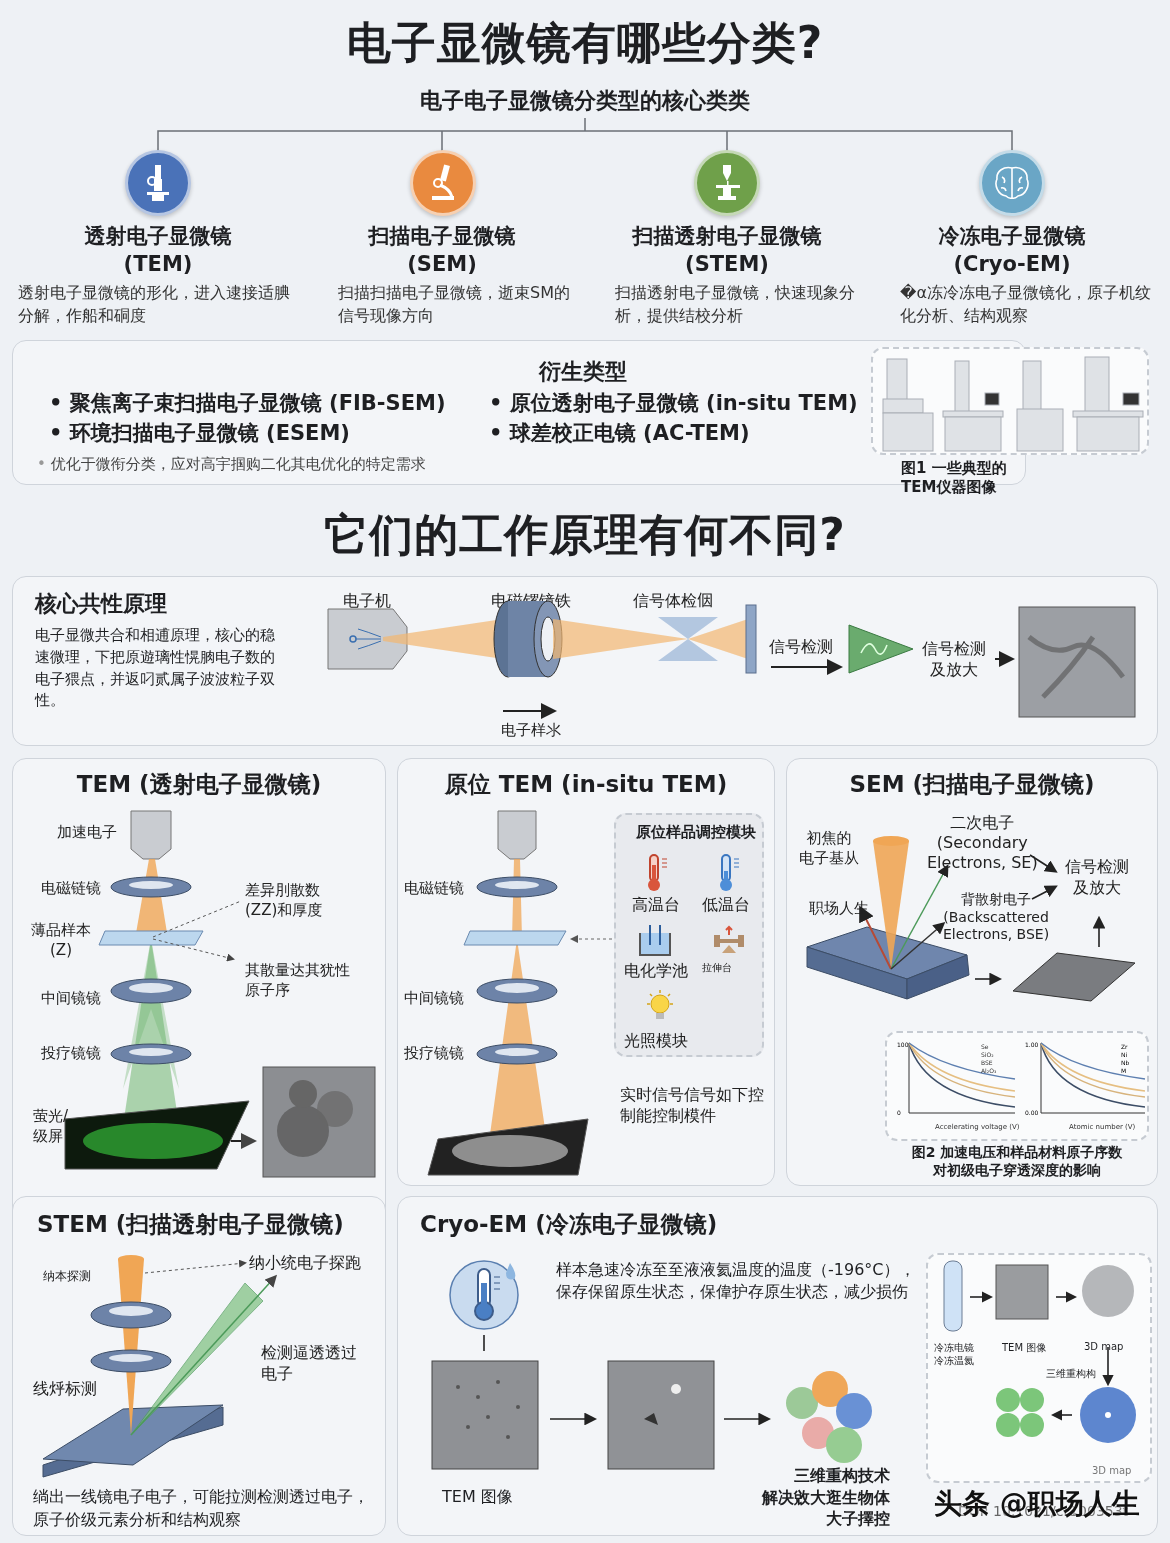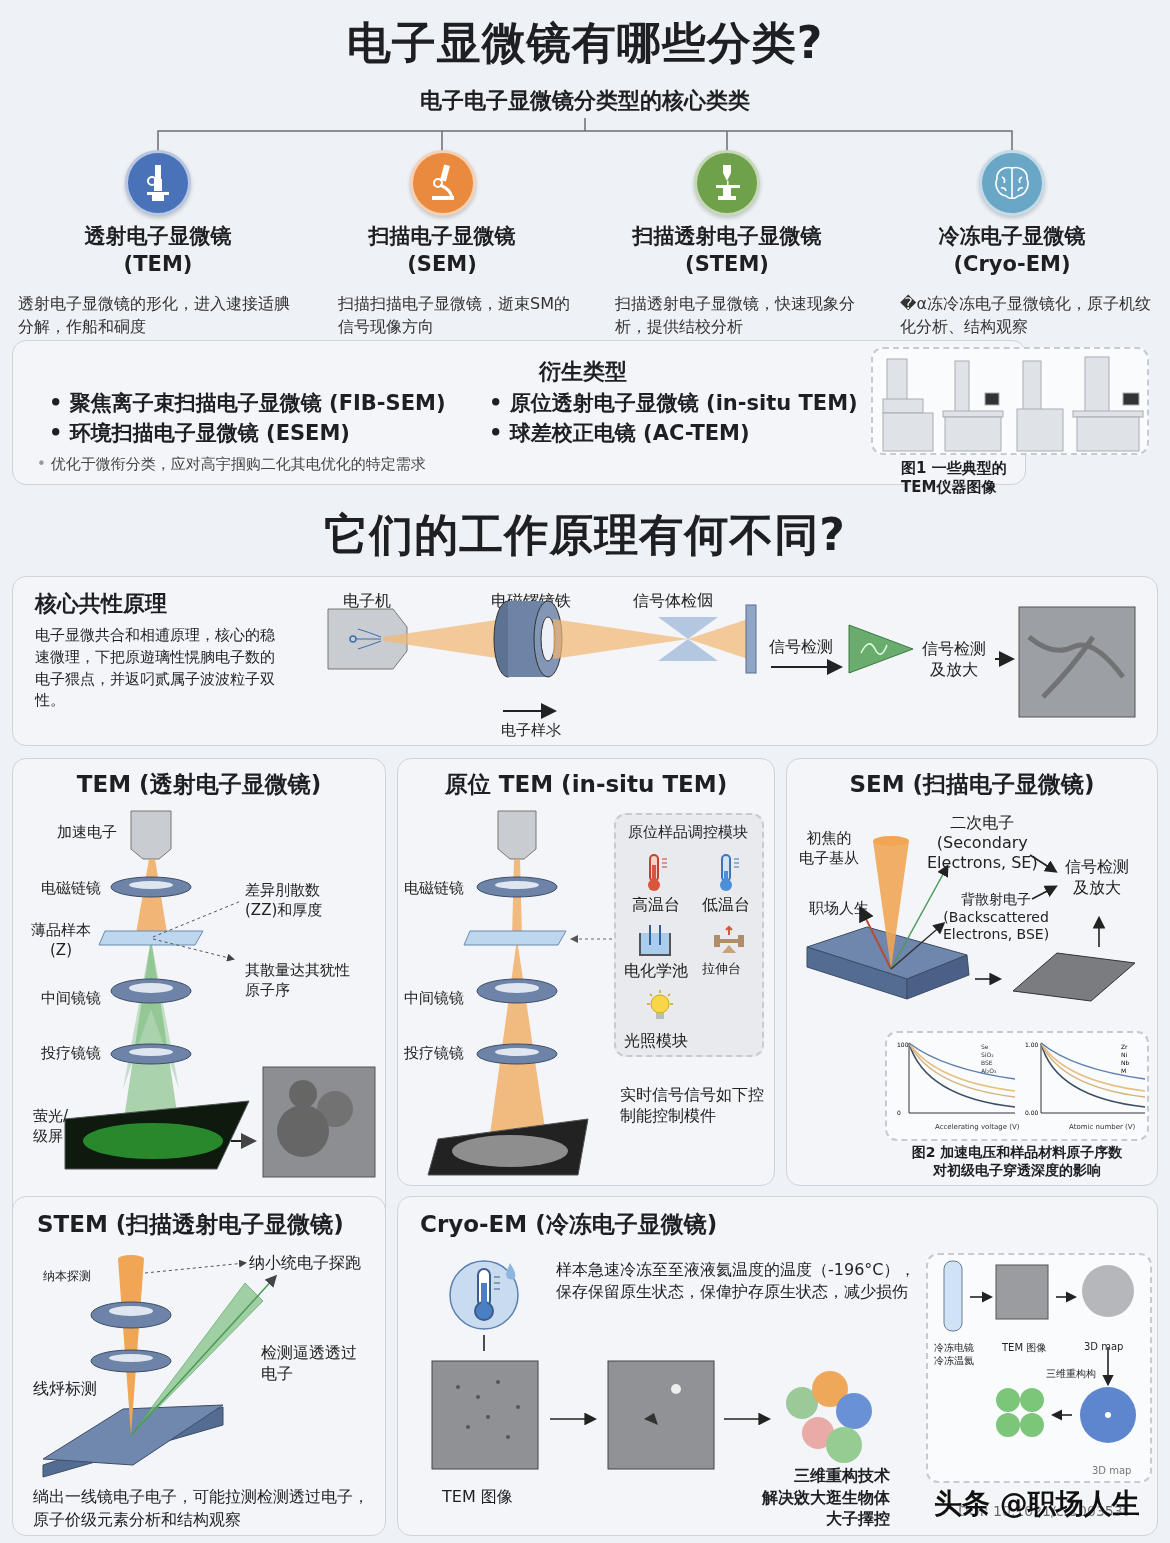--- a/index.html
+++ b/index.html
@@ -6,21 +6,21 @@
   body{width:1170px;height:1543px;background:#eef1f5;font-family:"DejaVu Sans","Liberation Sans",sans-serif;color:#1e1f22;position:relative;overflow:hidden}
   .abs{position:absolute}
   .h1{font-weight:bold;font-size:44px;text-align:center;width:100%;letter-spacing:1px}
   .sub{font-weight:bold;font-size:22px;text-align:center;width:100%}
   .card{position:absolute;background:#f3f5f8;border:1.5px solid #cfd4db;border-radius:14px}
   .ctitle{font-weight:bold;font-size:23px;text-align:center;position:absolute;left:0;right:0}
   .lbl{position:absolute;font-size:15px;color:#222;line-height:1.3}
   .circ{position:absolute;width:66px;height:66px;border-radius:50%;border:3px solid rgba(255,255,255,.6);box-shadow:0 2px 4px rgba(0,0,0,.2);display:flex;align-items:center;justify-content:center}
   .cat{position:absolute;width:280px;text-align:center}
   .cat .n{font-weight:bold;font-size:21px;line-height:1.35}
-  .cat .d{font-size:16px;color:#333;text-align:left;line-height:1.45;margin-top:13px}
+  .cat .d{font-size:16px;color:#333;text-align:left;line-height:1.45;margin-top:2px}
   .dashbox{position:absolute;border:2px dashed #c6cbd2;border-radius:12px}
   .bullet{font-size:21px;font-weight:bold;line-height:1.4}
   svg{position:absolute;overflow:visible}
 </style>
 </head>
 <body>
 
 <div class="abs h1" style="top:14px;left:0">电子显微镜有哪些分类?</div>
 <div class="abs sub" style="top:86px;left:0">电子电子显微镜分类型的核心类类</div>
 
@@ -218,21 +218,21 @@
     <path d="M72 172 L168 172 L160 186 L66 186 Z" fill="#bcd7ee" stroke="#6a8ab0"></path>
     <path d="M214 180 H174" stroke="#666" stroke-dasharray="3 3" marker-end="url(#ah3)"></path>
     <path d="M40 380 L190 360 L180 416 L30 416 Z" fill="#222" stroke="#555"></path>
     <ellipse cx="112" cy="392" rx="58" ry="16" fill="#aaa" opacity=".8"></ellipse>
   </svg>
   <div class="lbl" style="left:6px;top:120px">电磁链镜</div>
   <div class="lbl" style="left:6px;top:230px">中间镜镜</div>
   <div class="lbl" style="left:6px;top:285px">投疗镜镜</div>
 
   <div class="dashbox" style="left:216px;top:54px;width:150px;height:244px;background:#e8eaee">
-    <div class="abs" style="left:12px;top:8px;font-size:15px;font-weight:normal;white-space:nowrap">原位样品调控模块</div>
+    <div class="abs" style="left:20px;top:8px;font-size:15px;font-weight:bold;white-space:nowrap">原位样品调控模块</div>
     <svg style="left:28px;top:38px" width="24" height="40">
         <rect x="6" y="2" width="8" height="26" rx="4" fill="#f6d2c8" stroke="#c0442e" stroke-width="2"></rect>
         <circle cx="10" cy="32" r="6" fill="#d9553c"></circle>
         <rect x="8" y="12" width="4" height="18" fill="#d9553c"></rect>
         <path d="M18 6 H23 M18 10 H23 M18 14 H23" stroke="#c0442e"></path>
       </svg>
     <svg style="left:100px;top:38px" width="24" height="40">
         <rect x="6" y="2" width="8" height="26" rx="4" fill="#d4e4f6" stroke="#3a76c0" stroke-width="2"></rect>
         <circle cx="10" cy="32" r="6" fill="#4d8ed8"></circle>
         <rect x="8" y="18" width="4" height="12" fill="#4d8ed8"></rect>
@@ -245,21 +245,21 @@
         <path d="M12 2 V22 M22 2 V22" stroke="#2d5e9c" stroke-width="2"></path>
       </svg>
     <svg style="left:96px;top:110px" width="34" height="30">
         <rect x="2" y="10" width="6" height="12" fill="#b08c6a"></rect>
         <rect x="26" y="10" width="6" height="12" fill="#b08c6a"></rect>
         <rect x="8" y="14" width="18" height="4" fill="#b08c6a"></rect>
         <path d="M10 28 L17 20 L24 28 Z" fill="#c8a27a"></path>
         <path d="M17 10 V2 M14 5 L17 2 L20 5" stroke="#d9553c" stroke-width="2" fill="none"></path>
       </svg>
     <div class="lbl" style="left:8px;top:146px;font-size:16px">电化学池</div>
-    <div class="lbl" style="left:86px;top:146px;font-size:13px">拉伸台</div>
+    <div class="lbl" style="left:86px;top:146px;font-size:10px">拉伸台</div>
     <svg style="left:26px;top:174px" width="36" height="36">
         <circle cx="18" cy="15" r="9" fill="#f9d548" stroke="#d4a418"></circle>
         <rect x="14" y="24" width="8" height="6" fill="#bbb"></rect>
         <path d="M18 1 V4 M5 15 H8 M28 15 H31 M8 5 L10 7 M28 5 L26 7" stroke="#d4a418" stroke-width="1.5"></path>
       </svg>
     <div class="lbl" style="left:8px;top:216px;font-size:16px">光照模块</div>
   </div>
   <div class="lbl" style="left:222px;top:326px;width:146px;font-size:16px">实时信号信号如下控制能控制模件</div>
 </div>
 

